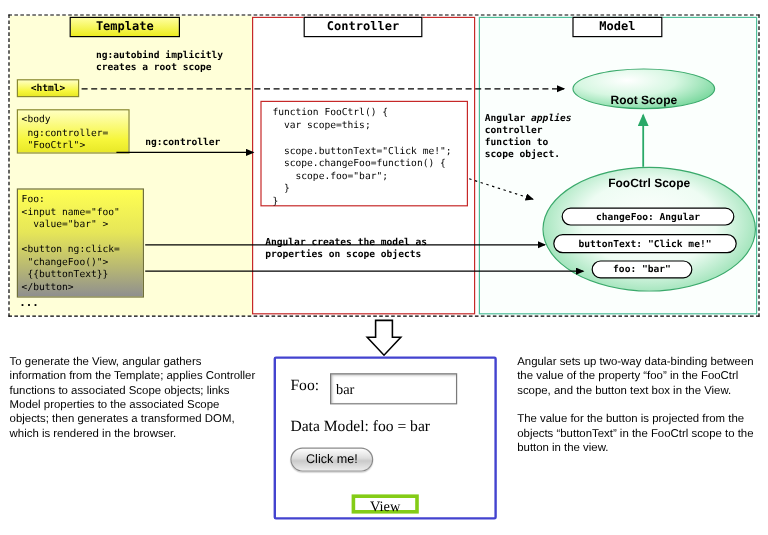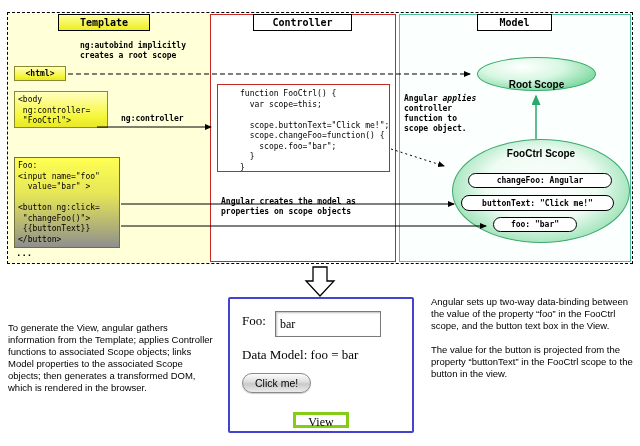--- a/index.html
+++ b/index.html
@@ -38,21 +38,21 @@
   .tmpl-code-box {
     left:14px; top:157px; width:106px; height:91px; padding:3px 3px;
     background:linear-gradient(180deg,#ffff52 0%,#e6e658 40%,#b9b972 72%,#8f8f8f 100%);
     border:1px solid #70703a; z-index:3;
   }
   .autobind-note { left:80px;  top:41px; }
   .ngctrl-label  { left:121px; top:114px; }
   .ellipsis      { left:16px;  top:248px; font:bold 9px/10px "DejaVu Sans Mono", monospace; }
 
   .ctrl-code-box {
-    left:217px; top:84px; width:173px; height:88px; padding:4px 22px;
+    left:217px; top:84px; width:173px; height:88px; padding:4px 9px;
     border:1px solid #c62828; background:#fff; z-index:3;
   }
   .ctrl-note { left:221px; top:197px; }
 
   
   .ellipse { border-radius:50%; z-index:2; }
   .root-ellipse {
     left:477px; top:57px; width:119px; height:34px;
     background:radial-gradient(ellipse at 38% 28%, #ffffff 0%, #d7f7e2 40%, #54cb82 95%);
     border:1px solid #3aa96b;
@@ -75,21 +75,21 @@
     display:flex; align-items:center; justify-content:center;
   }
   .pill-changefoo  { left:468px; top:173px; width:144px; height:15px; }
   .pill-buttontext { left:461px; top:195px; width:153px; height:16px; }
   .pill-foo        { left:493px; top:217px; width:84px;  height:15px; }
 
   .arrow-layer { left:0; top:0; width:640px; height:446px; z-index:5; pointer-events:none; }
 
   
   .para { font:9.5px/12px "Liberation Sans", sans-serif; z-index:2; }
-  .left-par  { left:8px;   top:296px; width:208px;margin-top:26px; }
+  .left-par  { left:8px;   top:296px; width:208px; }
   .right-par { left:431px; top:296px; width:202px; }
   .right-par .p2 { margin-top:12px; }
 
   .view-box {
     left:228px; top:297px; width:186px; height:136px;
     border:2px solid #4343cf; border-radius:2px; background:#fff; z-index:2;
   }
   .view-foo-label { position:absolute; left:12px; top:14px; font:13px "Liberation Serif", serif; }
   .view-input {
     position:absolute; left:45px; top:12px; width:106px; height:18px;
@@ -187,14 +187,14 @@
 <div class="abs view-box">
   <span class="view-foo-label">Foo:</span>
   <input class="view-input" type="text" value="bar" style="">
   <div class="view-datamodel">Data Model: foo = bar</div>
   <button class="view-button">Click me!</button>
   <div class="view-label">View</div>
 </div>
 
 <div class="abs para right-par">
   <div class="p1">Angular sets up two-way data-binding between the value of the property “foo” in the FooCtrl scope, and the button text box in the View.</div>
-  <div class="p2">The value for the button is projected from the property “buttonText” in the FooCtrl scope to the button in the view.</div>
+  <div class="p2">The value for the button is projected from the objects “buttonText” in the FooCtrl scope to the button in the view.</div>
 </div>
 
 </body></html>

